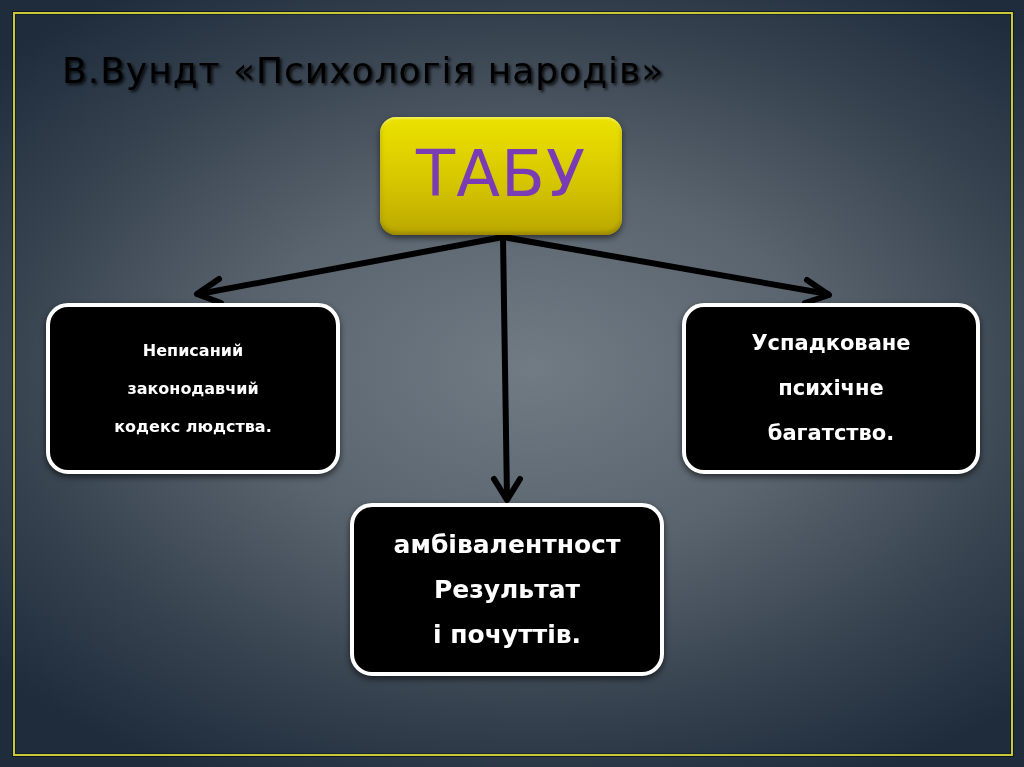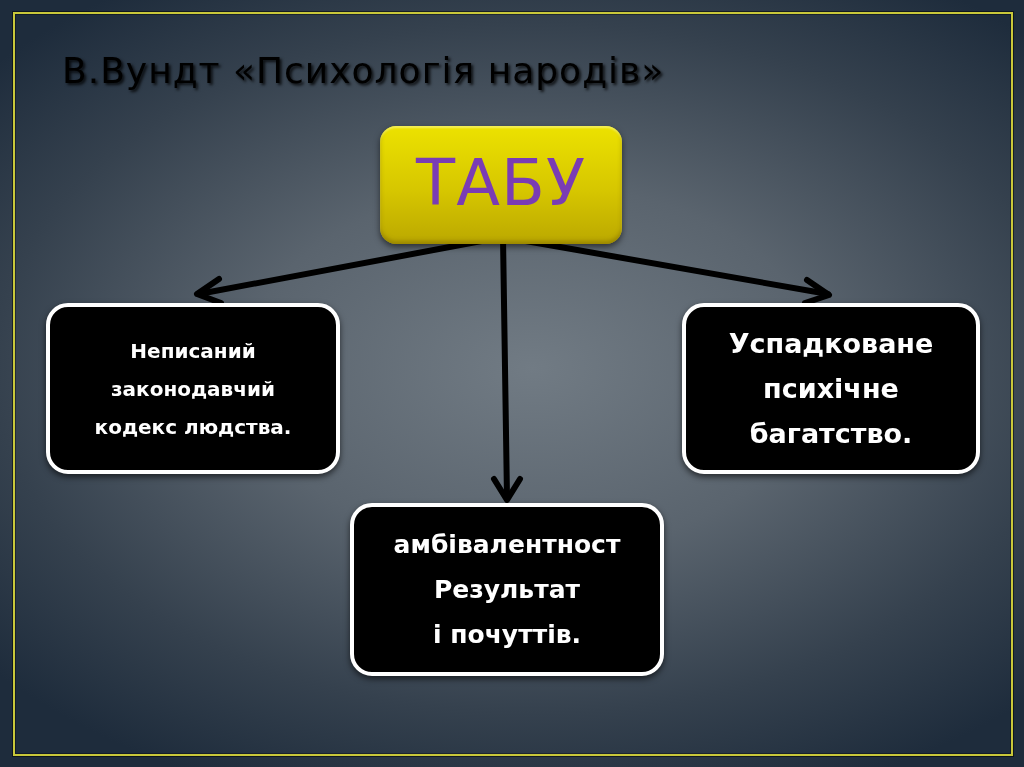--- a/index.html
+++ b/index.html
@@ -15,44 +15,44 @@
       pointer-events: none;
     }
     .title {
       position: absolute; left: 62px; top: 50px;
       font-family: "DejaVu Sans", sans-serif;
       font-size: 36px; color: #000000; letter-spacing: 1px;
       text-shadow: 2px 2px 3px rgba(0,0,0,0.8);
       white-space: nowrap;
     }
     .tabu {
-      position: absolute; left: 380px; top: 126px; width: 242px; height: 118px;
+      position: absolute; left: 380px; top: 117px; width: 242px; height: 118px;
       border-radius: 16px;
       background: linear-gradient(180deg, #ece200 0%, #d6c600 55%, #bba800 100%);
       box-shadow: 0 3px 6px rgba(0,0,0,0.55), inset 0 -3px 4px rgba(120,100,0,0.5), inset 0 2px 2px rgba(255,255,150,0.6);
       display: flex; align-items: center; justify-content: center;
     }
     .tabu span {
       font-family: "DejaVu Sans", sans-serif;
       font-size: 64px; color: #7a3cb4; letter-spacing: 1px; margin-top: -4px;
     }
     .arrows { position: absolute; left: 0; top: 0; pointer-events: none; }
     .box {
       position: absolute; background: #000; border: 4px solid #fff;
       border-radius: 22px;
       box-shadow: 0 3px 6px rgba(0,0,0,0.6);
       display: flex; align-items: center; justify-content: center;
       text-align: center; color: #fff; font-weight: bold;
       font-family: "DejaVu Sans", sans-serif;
-      font-size: 20px; line-height: 38px;
+      font-size: 16px; line-height: 38px;
       box-sizing: border-box;
     }
     .box .line { display: block; }
     .box-left { left: 46px; top: 303px; width: 294px; height: 171px; }
-    .box-right { left: 682px; top: 303px; width: 298px; height: 171px; font-size: 27px; line-height: 45px; }
+    .box-right { left: 682px; top: 303px; width: 298px; height: 171px; font-size: 21px; line-height: 45px; }
     .box-bottom { left: 350px; top: 503px; width: 314px; height: 173px; font-size: 25px; line-height: 45px; }
   </style>
 </head>
 <body>
 
 <div class="frame"></div>
 
 <div class="title">В.Вундт «Психологія народів»</div>
 
 <svg class="arrows" width="1024" height="767">

